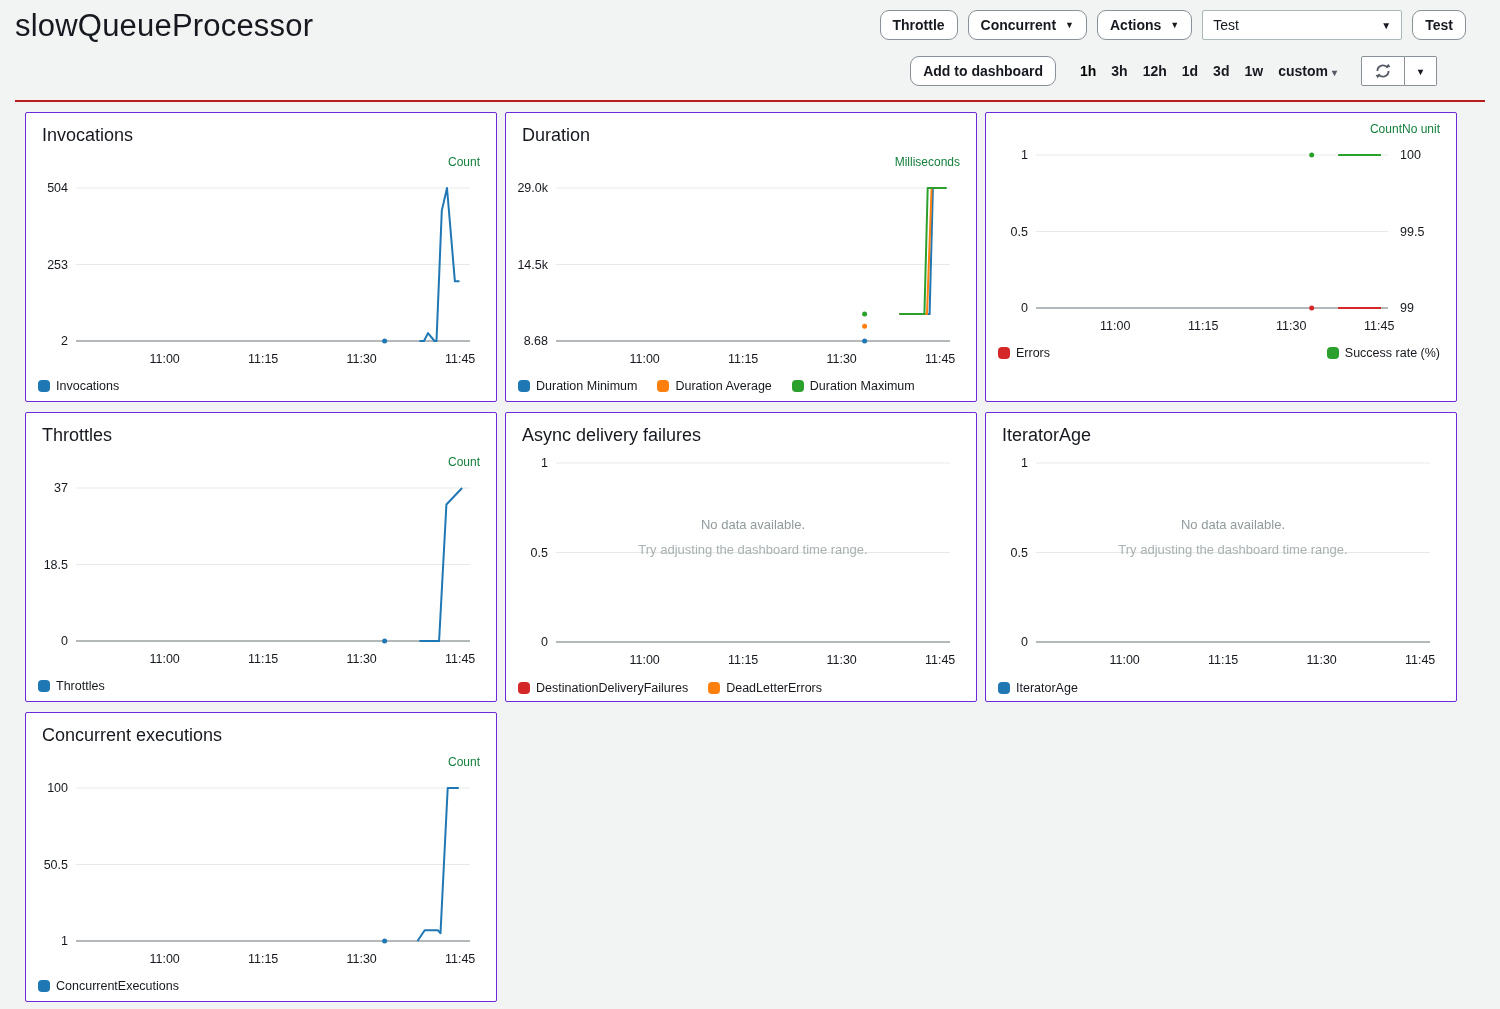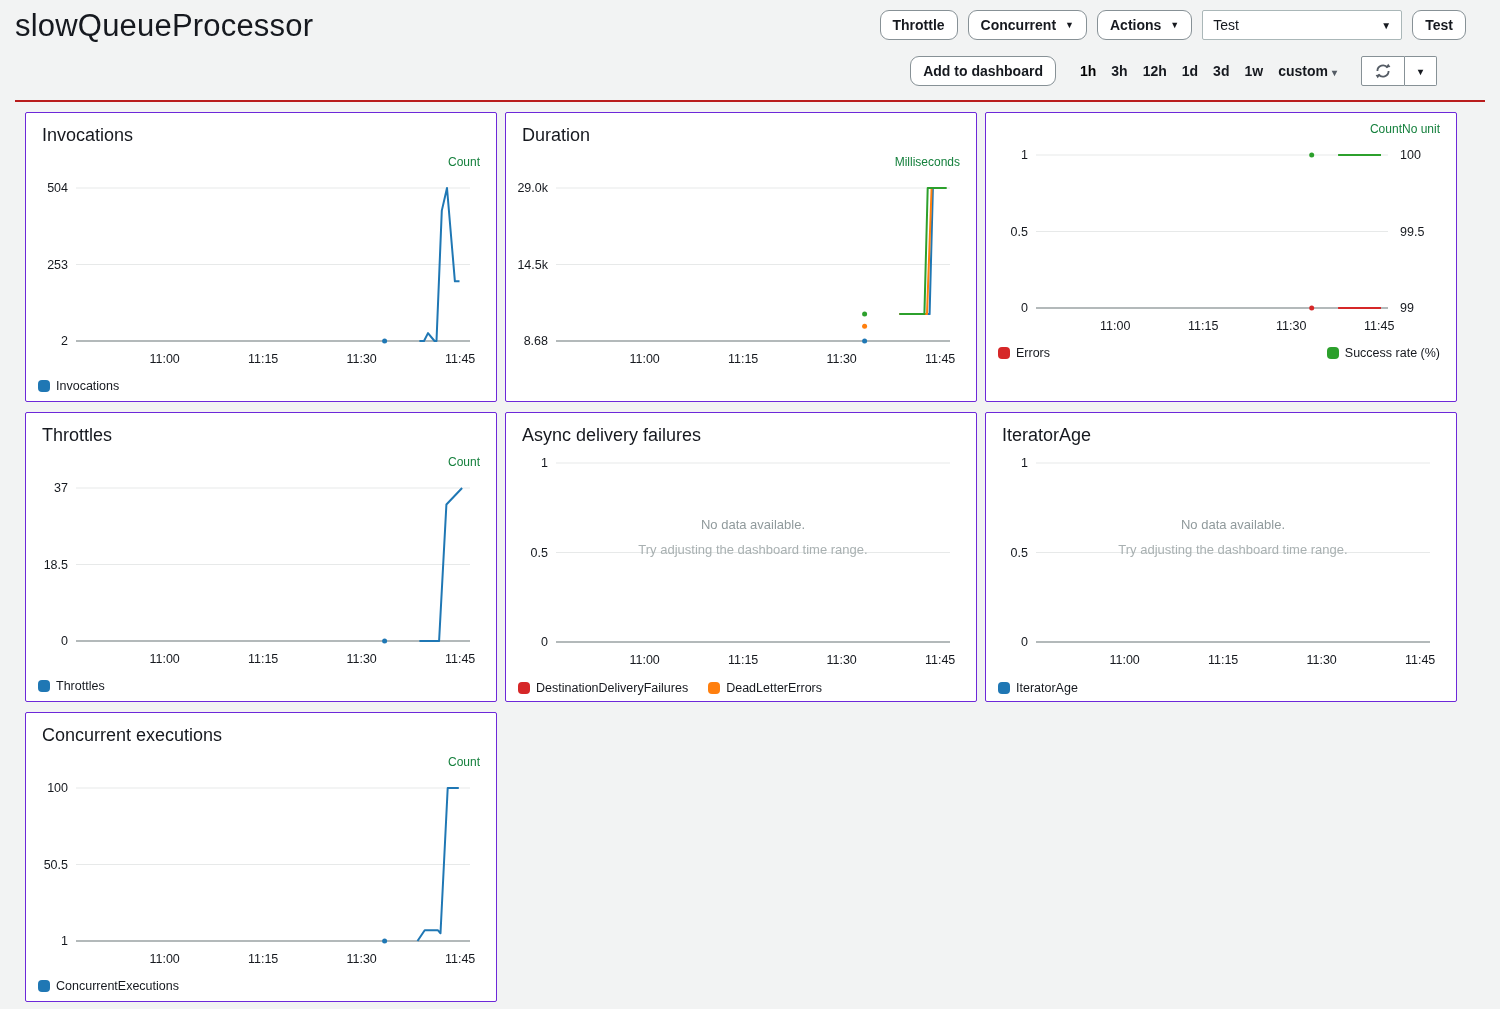--- a/index.html
+++ b/index.html
@@ -215,20 +215,34 @@
           <text x="229.14999999999998" y="190" text-anchor="middle" fill="#16191f" font-size="12.5" font-family="&quot;Liberation Sans&quot;, sans-serif">11:15</text>
           <text x="327.65" y="190" text-anchor="middle" fill="#16191f" font-size="12.5" font-family="&quot;Liberation Sans&quot;, sans-serif">11:30</text>
           <text x="426.15" y="190" text-anchor="middle" fill="#16191f" font-size="12.5" font-family="&quot;Liberation Sans&quot;, sans-serif">11:45</text>
           <path d="M385.4 141.1 L415.6 141.1 L418.9 15.0 L425.5 15.0" fill="none" stroke="#1f77b4" stroke-width="2" stroke-linejoin="round" stroke-linecap="butt"></path>
           <circle cx="350.6" cy="168.0" r="2.5" fill="#1f77b4"></circle>
           <path d="M385.4 141.1 L413.0 141.1 L417.6 15.0 L427.5 15.0" fill="none" stroke="#ff7f0e" stroke-width="2" stroke-linejoin="round" stroke-linecap="butt"></path>
           <circle cx="350.6" cy="153.3" r="2.5" fill="#ff7f0e"></circle>
           <path d="M385.4 141.1 L410.4 141.1 L413.7 15.0 L432.7 15.0" fill="none" stroke="#2ca02c" stroke-width="2" stroke-linejoin="round" stroke-linecap="butt"></path>
           <circle cx="350.6" cy="141.1" r="2.5" fill="#2ca02c"></circle>
         </svg></div>
+    <div class="legend">
+        <span class="legend-item">
+          <span class="swatch" style="background: rgb(31, 119, 180);"></span>
+          <span>Duration Minimum</span>
+        </span>
+        <span class="legend-item">
+          <span class="swatch" style="background: rgb(255, 127, 14);"></span>
+          <span>Duration Average</span>
+        </span>
+        <span class="legend-item">
+          <span class="swatch" style="background: rgb(44, 160, 44);"></span>
+          <span>Duration Maximum</span>
+        </span>
+      </div>
   </div>
 
   <div class="panel">
     <div class="unit-row">
       <span>Count</span>
       <span>No unit</span>
     </div>
     <div class="chart"><svg width="456" height="200" viewBox="0 0 456 200">
           <line x1="42" y1="15" x2="394" y2="15" stroke="#e7e9e9" stroke-width="1"></line>
           <line x1="42" y1="91.5" x2="394" y2="91.5" stroke="#e7e9e9" stroke-width="1"></line>

